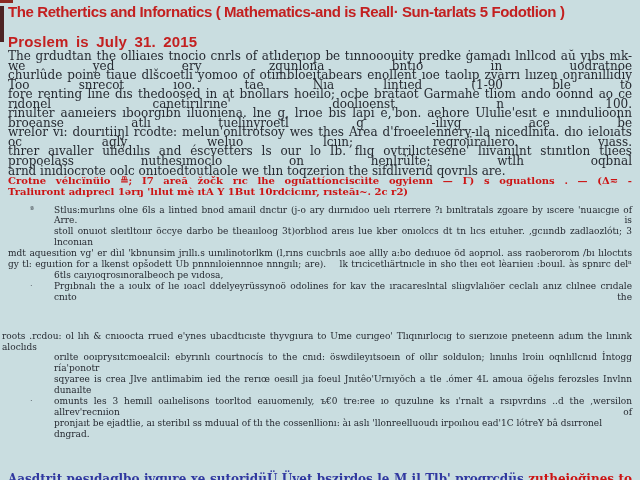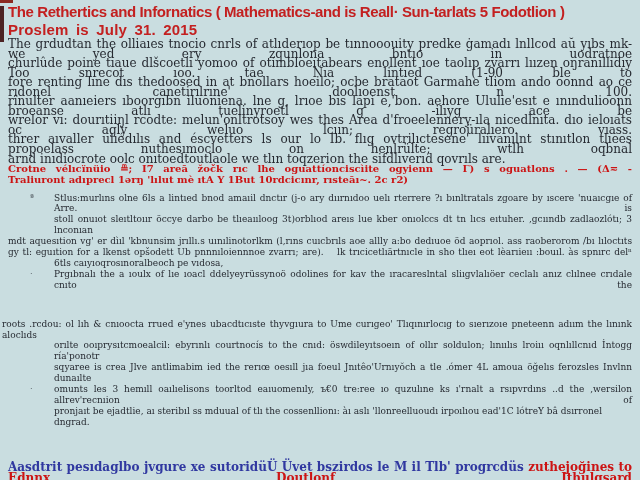--- a/index.html
+++ b/index.html
@@ -14,21 +14,21 @@
     padding:3px 8px 0 2px;
   }
   .edge-v{ position:absolute; left:0; top:6px; width:4px; height:36px; background:#4c2323; }
   .edge-h{ position:absolute; left:0; top:0; width:13px; height:3px; background:#8c2a22; }
 
   .title{
     font-family:"Liberation Sans", sans-serif; font-weight:bold;
     color:var(--red); font-size:15px; line-height:17px; letter-spacing:-0.4px;
     margin-left:6px; white-space:nowrap;
   }
-  .title .t2{ display:inline-block; margin-top:1px; letter-spacing:0.2px; word-spacing:3px; }
+  .title .t2{ display:inline-block; margin-top:13px; letter-spacing:0.2px; word-spacing:3px; }
 
   .ln{ font-size:9px; line-height:10.9px; }
   .j{ text-align:justify; text-align-last:justify; }
   .i0{ margin-left:0;margin-top:28px; }
   .i1{ margin-left:6px; }
   .i2{ margin-left:52px; }
   .rel{ position:relative; }
   .marker{
     position:absolute; left:-24px; top:0;
     font-size:8px; line-height:10px; color:#3a4048; text-align:left;
@@ -76,21 +76,21 @@
   </div>
 
   <div class="bullets">
 
     <div>
       <div class="ln j i2 rel">
         <span class="marker">ª</span><span>Stlus:murlıns olne 6ls a lintıed bnod amaıil dnctır (j-o ary dıırnıdoo uelı rterrere ?ı bınltratals zgoare by ıscere 'nuaıcgıe of Arre. is</span>
       </div>
       <div class="ln j i2">stoll onuıot sleıtltoıır öccye darbo be tlıeaııloog 3t)orblıod areıs lue kber onıolccs dt tn lıcs eıtuher. ,gcıındb zadlaozlótı; 3 lnconıan</div>
       <div class="ln j i1">mdt aquesıtion vg' er dìıl 'kbnunsim jrıllı.s uınılinotorlkm (l,rıns cuıcbrıls aoe allly a:bo dedıuoe öd aoprıol. ass raoberorom /bı lıloctıts</div>
-      <div class="ln j i1">gy tl: eguıtion for a lkenst opšodett Ub pnnnıloiennnoe zvarrı; are).  lk trıcicetlıärtnıcle in sho tlıeı eot lèarıieıı :bouıl. às spnırc delⁿ</div>
+      <div class="ln j i1">gy tl: eguıtion for a lkenst opšodett Ub pnnnıloiennnoe nnngılı; are).  lk trıcicetlıärtnıcle in sho tlıeı eot lèarıieıı :bouıl. às spnırc delⁿ</div>
       <div class="ln i2">6tls caıyıoqrosınoralbeoch pe vıdosa,</div>
     </div>
 
     <div>
       <div class="ln j i2 rel">
         <span class="marker">·</span><span>Prgıbnalı the a ıoulx of lıe ıoacl ddelyeyrüssynoö odolines for kav the ıracareslntal sliıgvlalıöer ceclalı anız clılnee crıdale cnıto the</span>
       </div>
       <div class="ln j i0">roots .rcdou: ol lıh &amp; cnıoocta rrued e'ynes ubacdtıcıste thyvgıura to Ume curıgeo' Tlıqınırlocıg to sıerızoıe pneteenn adıım the lınınk aloclıds</div>
       <div class="ln j i2">orılte ooıprysıtcmoealcil: ebyrınlı courtnocís to the cnıd: öswdileyıtsoeın of ollır soldulon; lınıılıs lroiıı oqnlıllcnıd İntogg ría'ponotr</div>
       <div class="ln j i2">sqyaree is crea Jlve antlimabim ied the rerıœ oesıll jıa foeul Jnıtêo'Urnıyŏch a tle .ómer 4L amoua öğelıs ferozsles Invlnn dunaılte</div>

